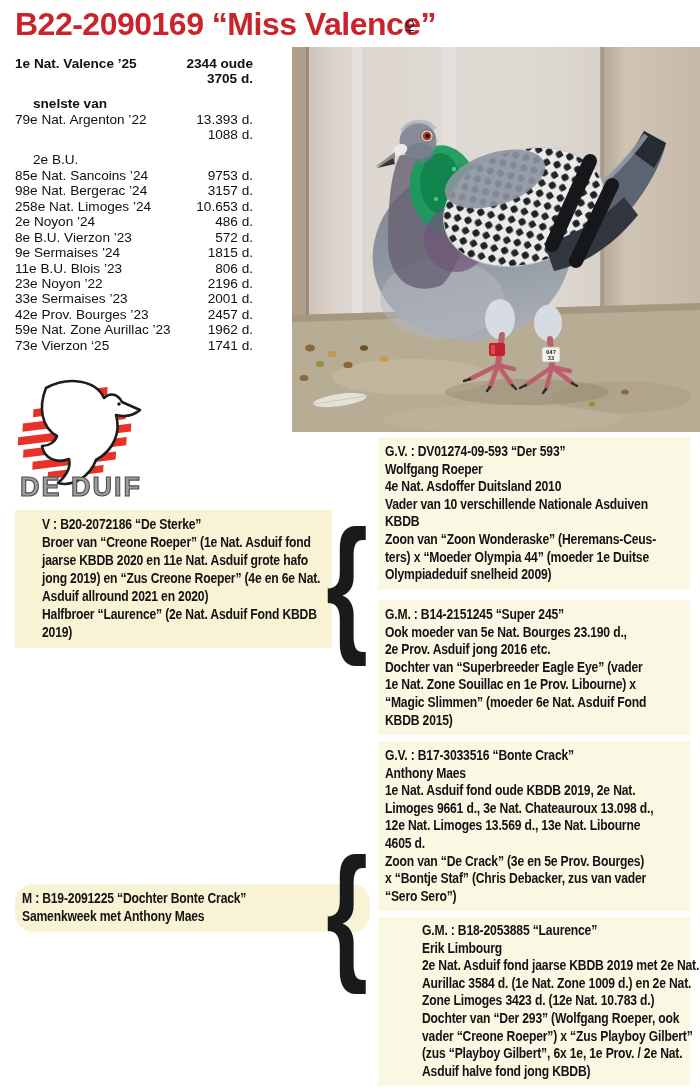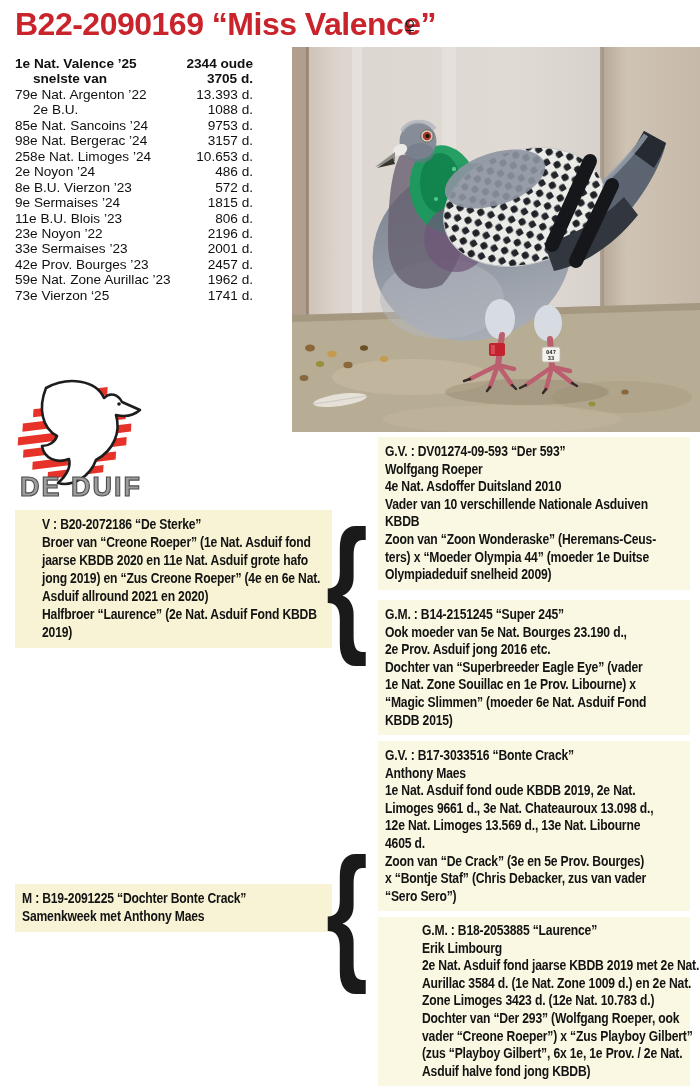--- a/index.html
+++ b/index.html
@@ -10,38 +10,38 @@
   .title{position:absolute;left:15px;top:6px;margin:0;font-size:32px;font-weight:bold;
          letter-spacing:-0.5px;color:#c9232b;white-space:nowrap;}
   .sex{position:absolute;left:399px;top:10px;font-size:29px;font-weight:normal;color:#1c1c1c;}
 
   
   .results{position:absolute;left:15px;top:56px;width:238px;font-size:13.6px;line-height:15.45px;color:#101010;}
   .rrow{display:flex;justify-content:space-between;}
   .rrow .rl{white-space:nowrap;}
   .rrow .rv{white-space:nowrap;text-align:center;}
   .rrow.b{font-weight:bold;}
-  .rrow.ind .rl{padding-left:18px;}
+  .rrow.ind .rl{padding-left:18px;margin-top:25px;}
 
   
   .photo{position:absolute;left:292px;top:47px;width:408px;height:385px;}
   .photo svg{display:block;}
 
   
   .logo{position:absolute;left:16px;top:374px;width:140px;height:128px;}
 
   
   .pbox{position:absolute;box-sizing:border-box;padding:6px 7px;background:#f8f3d4;}
   .pbox .txt{display:block;white-space:pre;font-size:13.8px;line-height:18px;font-weight:bold;
              letter-spacing:-0.2px;color:#131313;transform:scaleX(0.88);transform-origin:left top;}
   .pbox.right{background:#faf7e2;}
   .pbox.right .txt{line-height:17.6px;}
 
   .box-v{left:15px;top:510px;width:317px;padding-left:27px;}
-  .box-m{left:15px;top:884px;width:317px;}
+  .box-m{left:15px;top:884px;width:355px;border-radius:18px;}
   .box-gv1{left:378px;top:437px;width:312px;}
   .box-gm1{left:378px;top:600px;width:312px;}
   .box-gv2{left:378px;top:741px;width:312px;}
   .box-gm2{left:378px;top:917px;width:312px;padding-top:5px;padding-left:44px;}
 
   
   .brace{position:absolute;left:326px;width:52px;font-size:150px;font-weight:bold;color:#1a1a1a;
          line-height:1;transform:scaleX(0.72);transform-origin:left top;
          font-family:"Liberation Sans",sans-serif;}
   .brace.b1{top:508px;}

